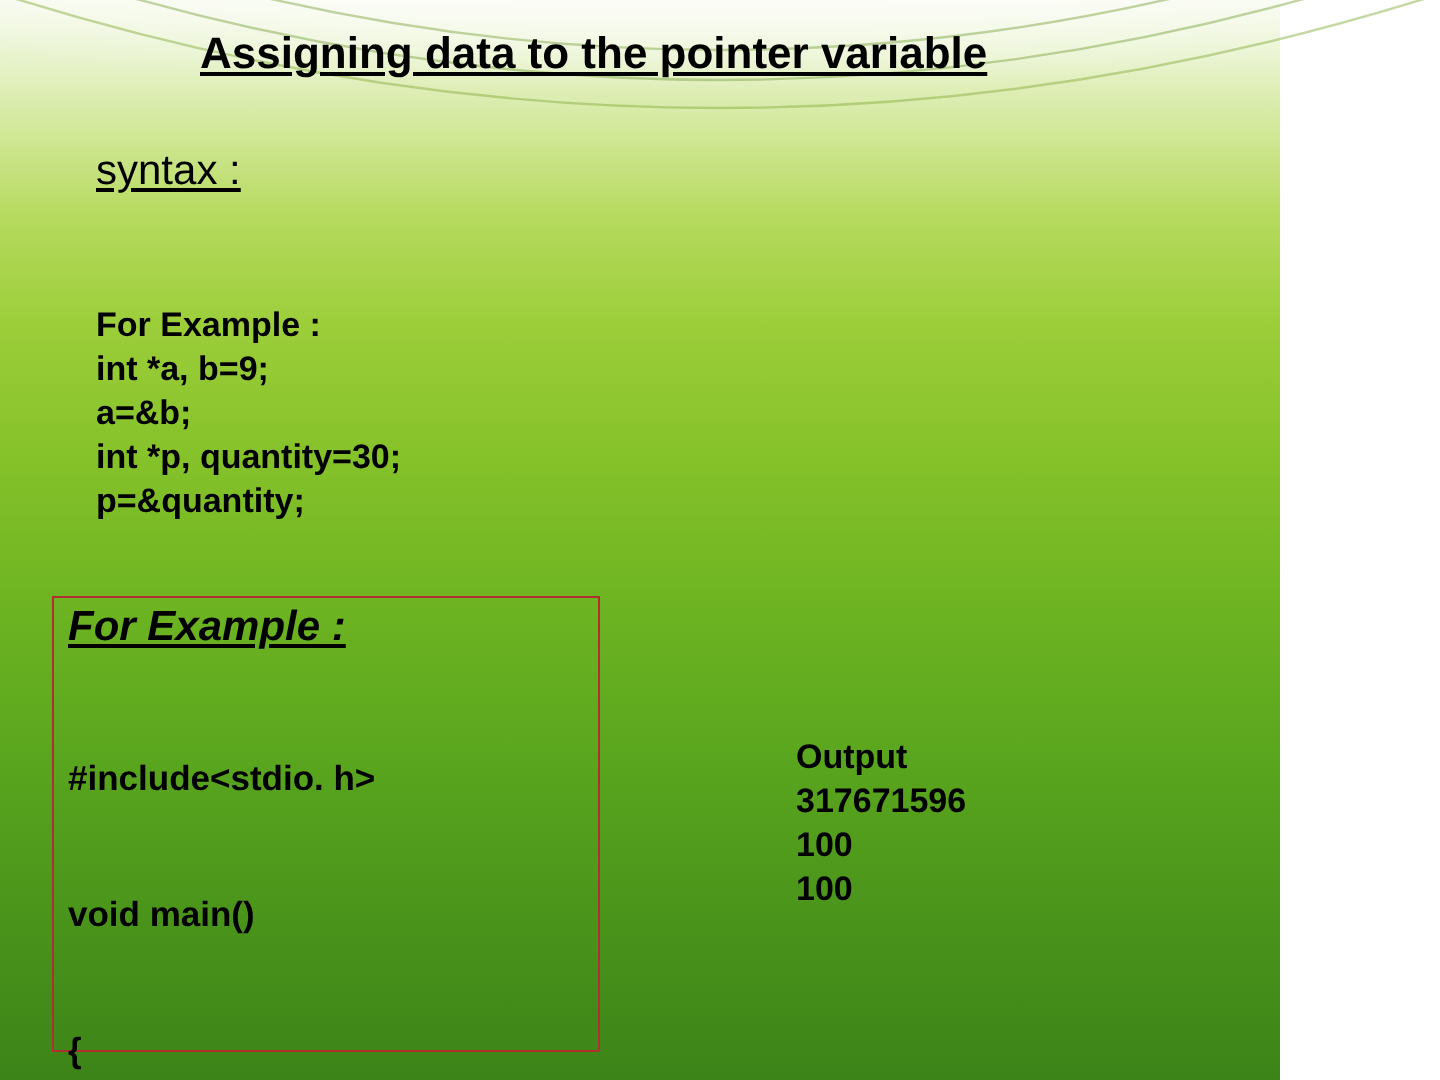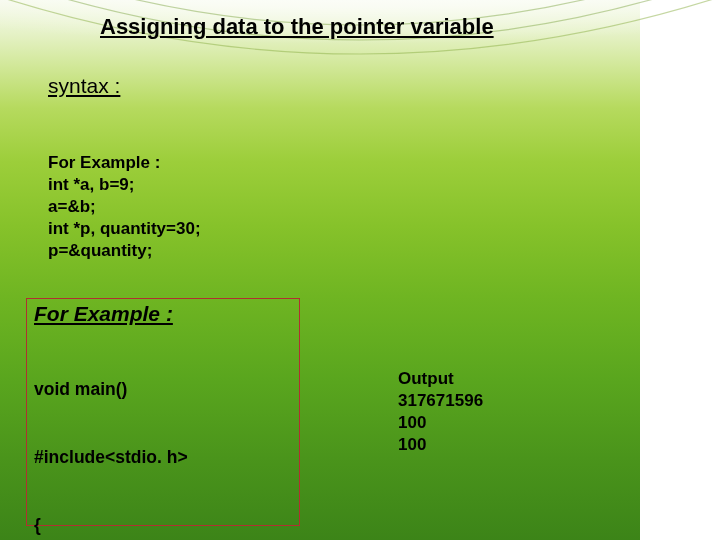--- a/index.html
+++ b/index.html
@@ -128,22 +128,22 @@
     <div>For Example :</div>
     <div>int  *a, b=9;</div>
     <div>a=&amp;b;</div>
     <div>int *p, quantity=30;</div>
     <div>p=&amp;quantity;</div>
   </div>
 
   <div class="example2-box"></div>
   <div class="example2-title">For Example :</div>
   <div class="example2-code">
+    <div>#include&lt;stdio. h&gt;</div>
     <div>void main()</div>
-    <div>#include&lt;stdio. h&gt;</div>
     <div>{</div>
     
     
     
     
     
   </div>
 
   <div class="output-block">
     <div>Output</div>

